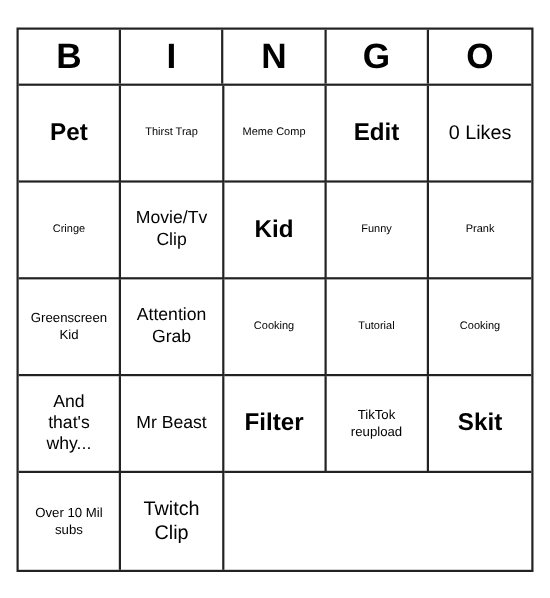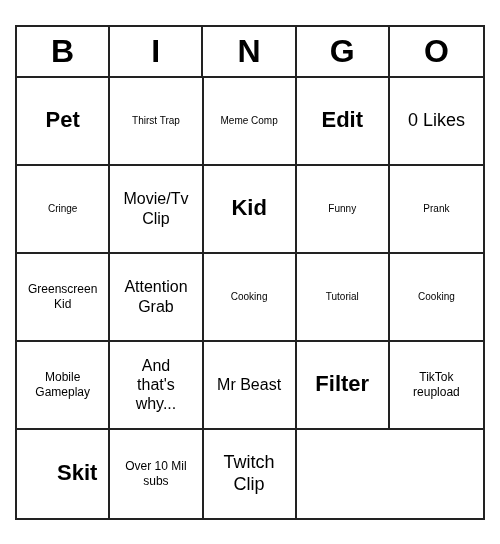--- a/index.html
+++ b/index.html
@@ -114,23 +114,20 @@
       <div class="cell">
         <span class="size-md">Cooking</span>
       </div>
       <div class="cell">
         <span class="size-md">Tutorial</span>
       </div>
       <div class="cell">
         <span class="size-md">Cooking</span>
       </div>
       <div class="cell">
-        <span class="size-xs">Mobile Gameplay</span>
-      </div>
-      <div class="cell">
         <span class="size-sm">And that's why...</span>
       </div>
       <div class="cell">
         <span class="size-sm">Mr Beast</span>
       </div>
       <div class="cell">
         <span class="size-xl">Filter</span>
       </div>
       <div class="cell">
         <span class="size-xs">TikTok reupload</span>

